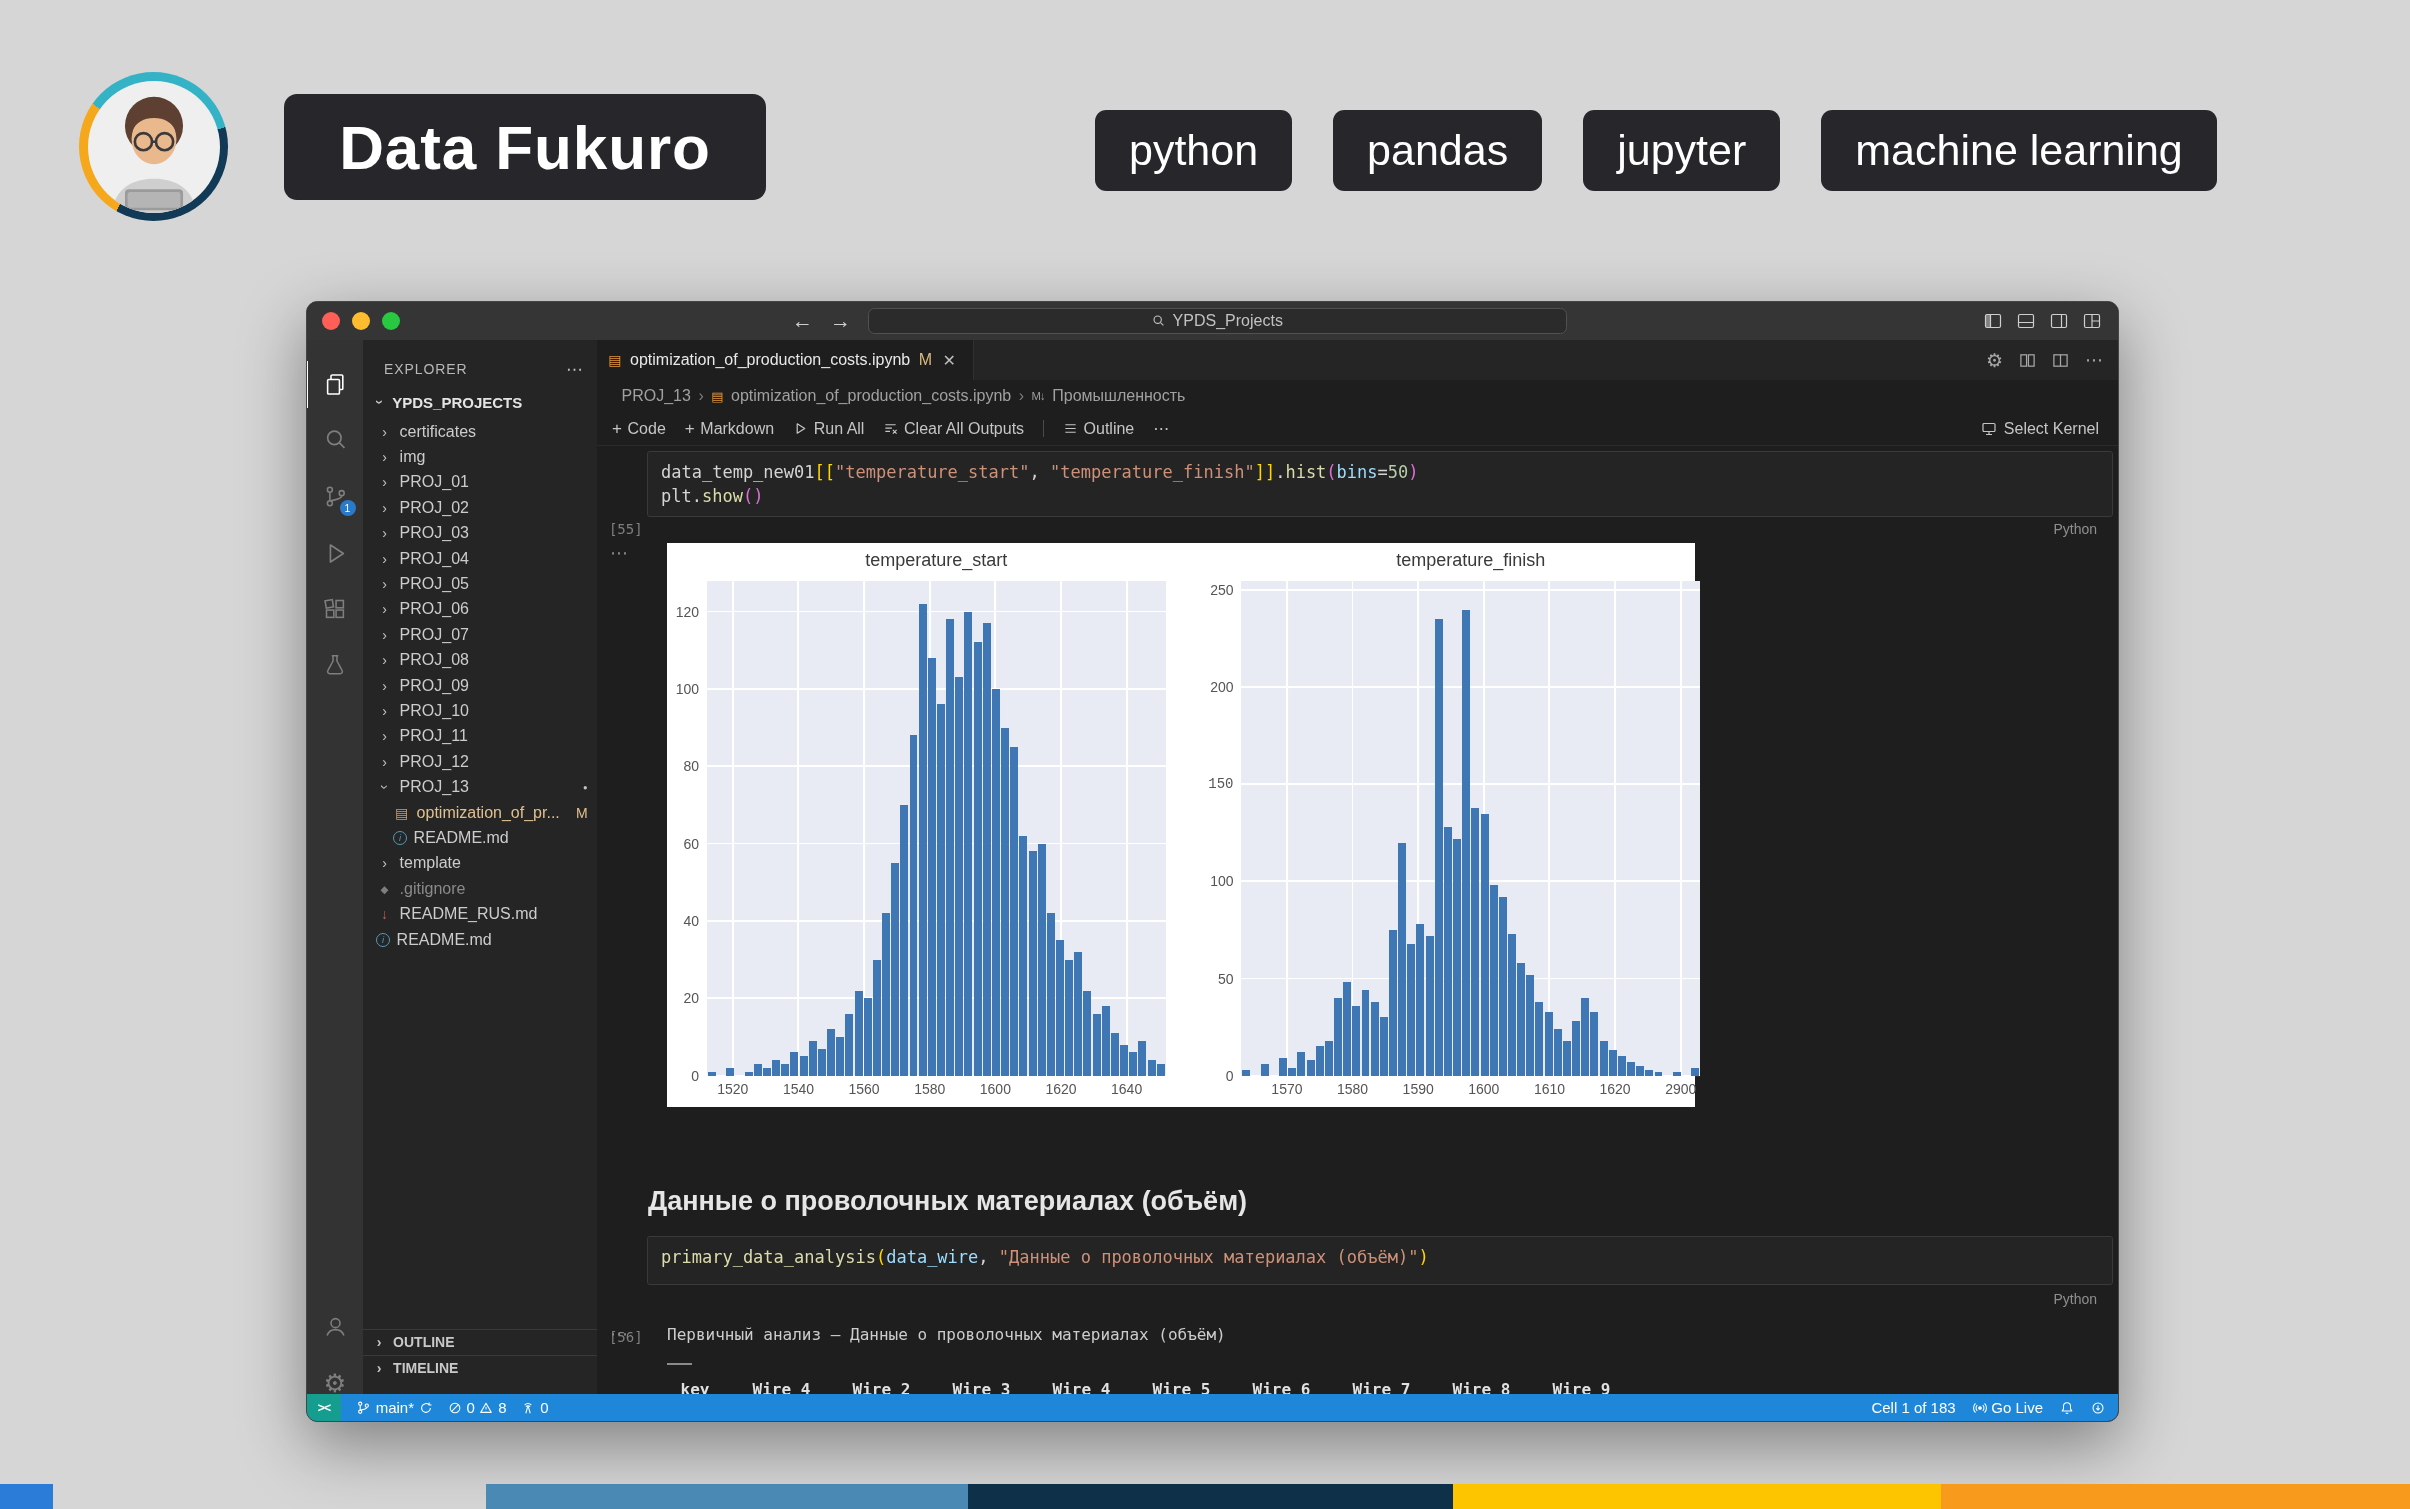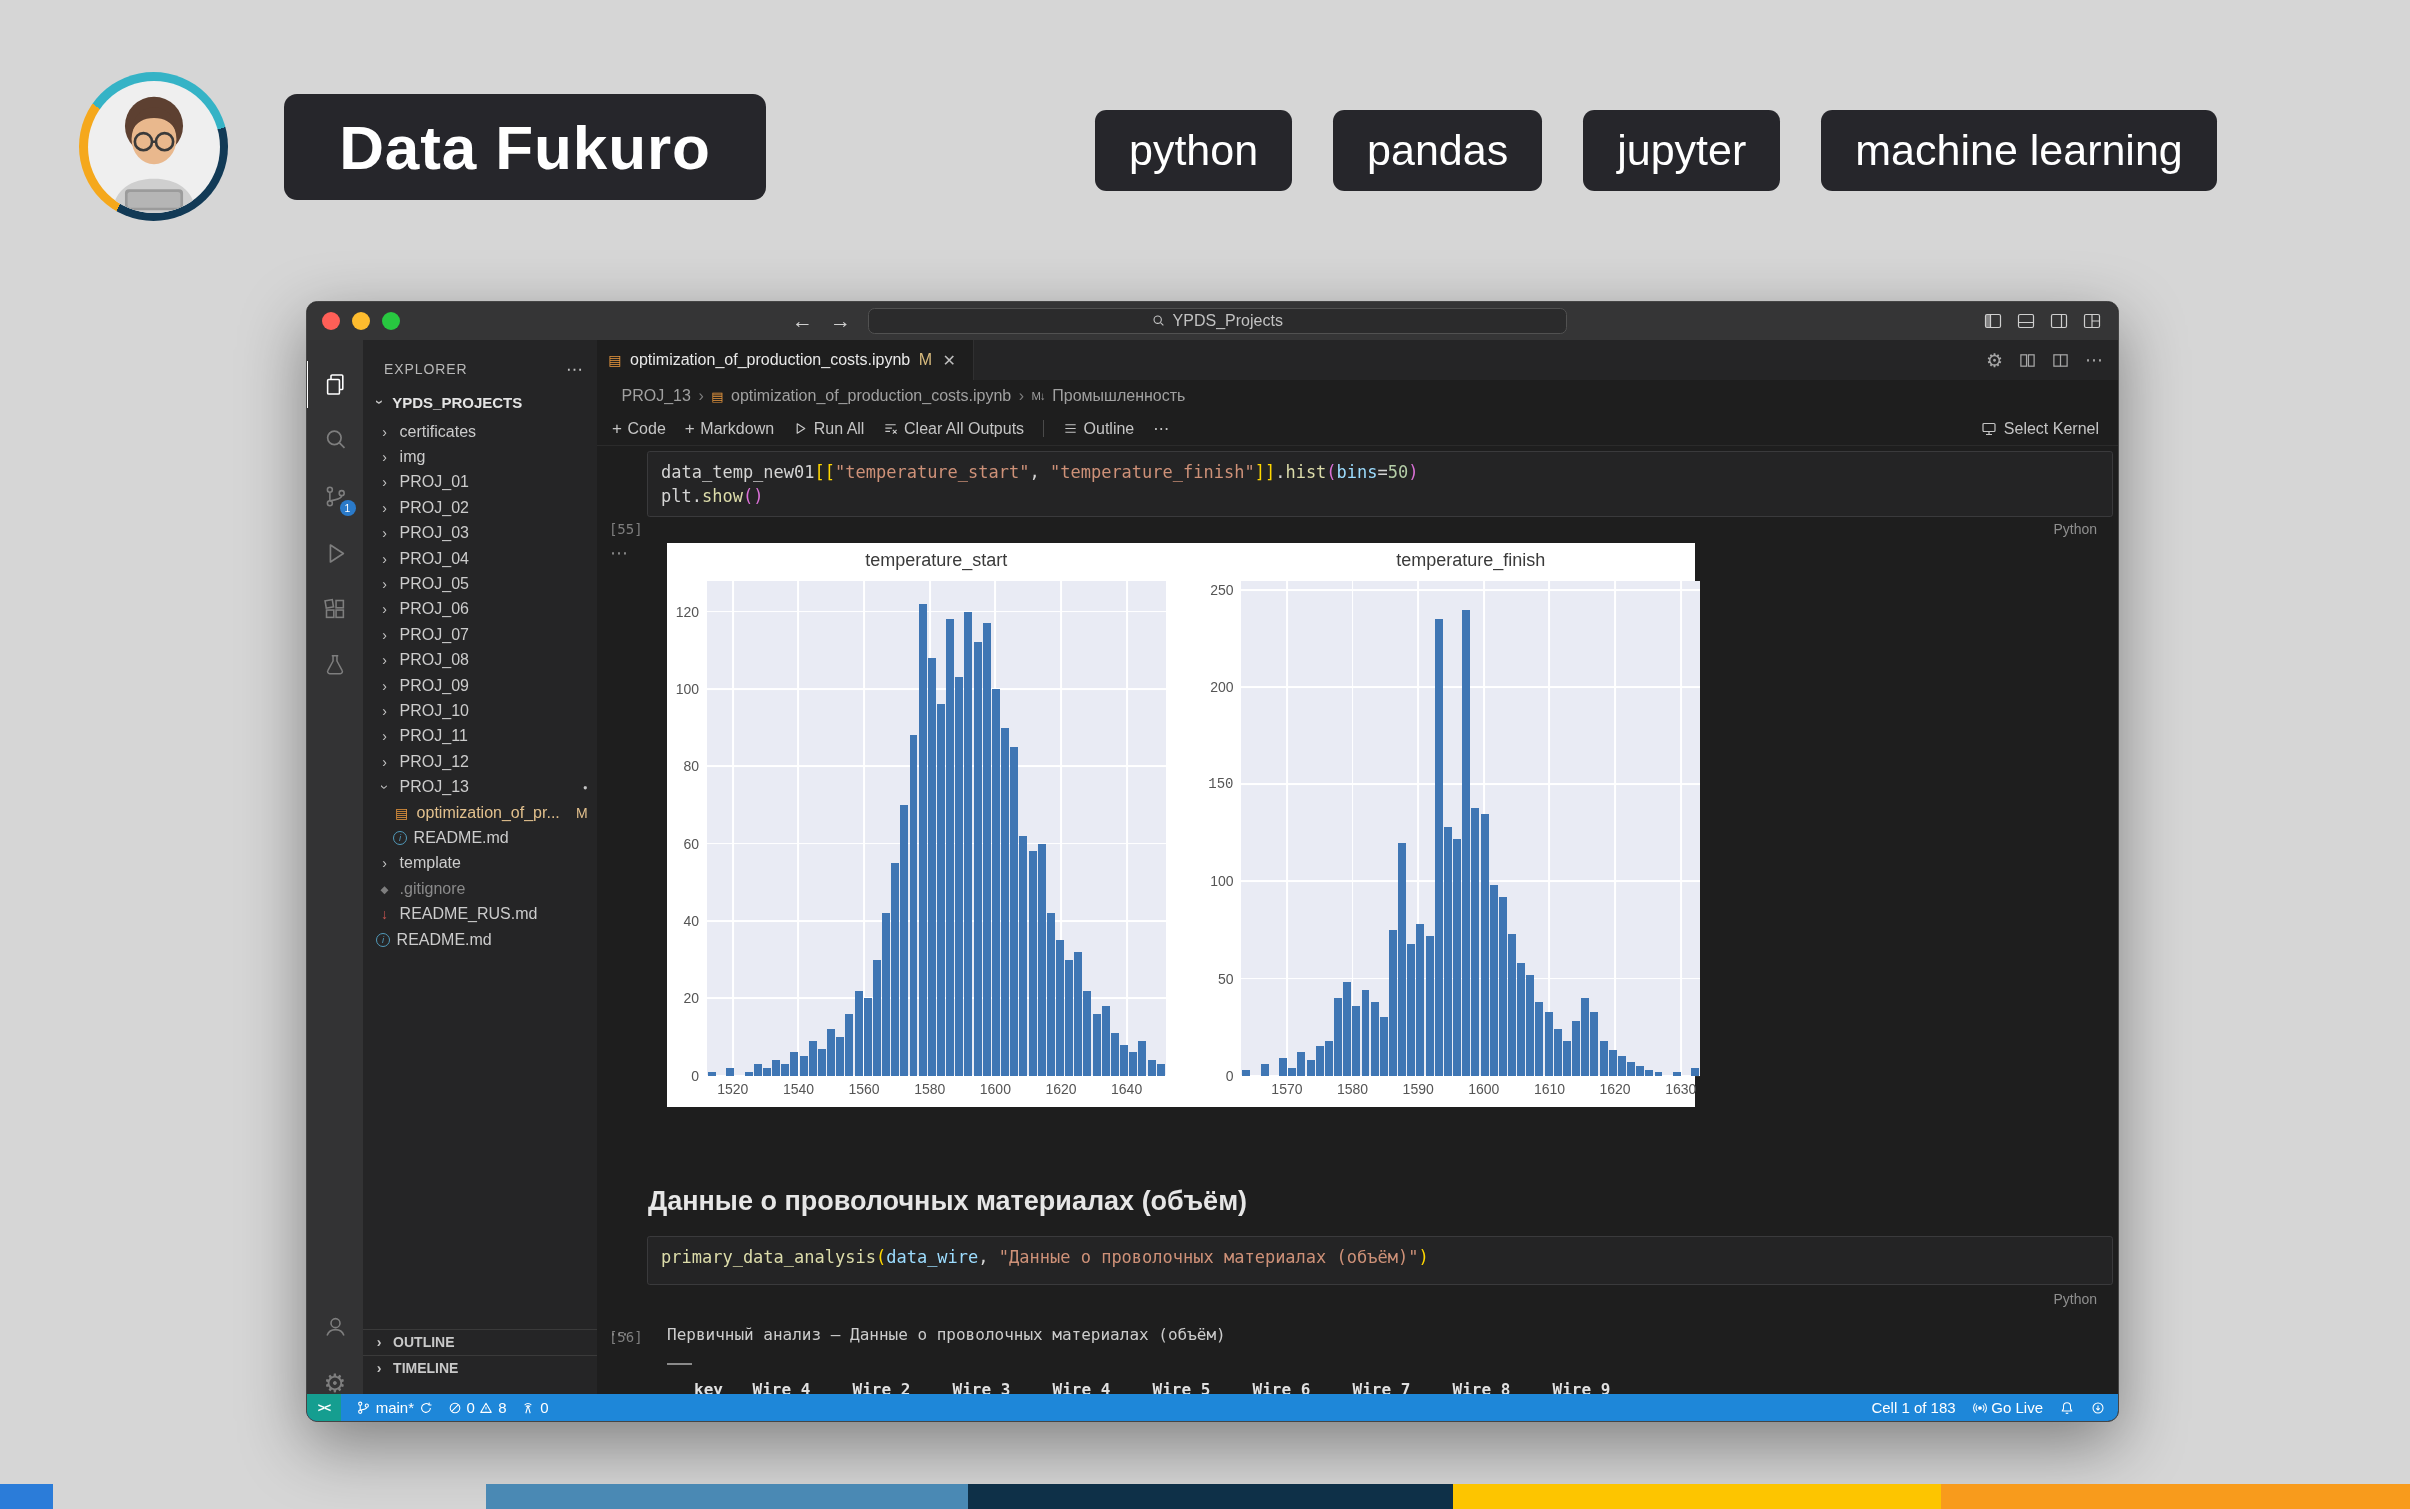--- a/index.html
+++ b/index.html
@@ -110,21 +110,21 @@
   .xlab{ position:absolute; top:calc(100% + 5.6px); transform:translateX(-50%); color:#555; font-size:14px; }
   .bars{ position:absolute; inset:0; display:flex; align-items:flex-end; padding:0 0.9px; }
   .bar{ flex:1; margin:0 0.6px; background:var(--bar,#3f76b4); min-width:0; }
 
   .md-heading{ position:absolute; left:51px; top:846px; color:#e6e6e6; font-size:27px; font-weight:600; }
   .out-line{ position:absolute; left:70px; top:985px; color:#cccccc; font-family:"DejaVu Sans Mono", monospace; font-size:16px; }
   .out-hr{ position:absolute; left:70px; top:1023px; width:24.5px; height:1.9px; background:#8a8a8a; }
   .thead{ position:absolute; left:70px; top:1040px; display:flex; font-family:"DejaVu Sans Mono", monospace;
     font-size:16px; font-weight:700; color:#e0e0e0; }
   .thcell{ width:83px; text-align:center; margin-left:17px; }
-  .thcell:first-child{ width:56px; margin-left:0; text-align:right; }
+  .thcell:first-child{ width:56px; margin-left:0; }
 
   
   .statusbar{ position:absolute; left:0; right:0; bottom:0; height:27px; background:var(--accent,#1e87d9);
     display:flex; align-items:center; color:#ffffff; font-size:15px; }
   .sb-left{ display:flex; align-items:center; gap:15px; }
   .sb-right{ margin-left:auto; display:flex; align-items:center; gap:17px; padding-right:13px; }
   .sb-item{ display:flex; align-items:center; gap:4.7px; white-space:nowrap; }
   .sb-remote{ width:34px; height:27px; background:#159e90; display:flex; align-items:center; justify-content:center;
     font-weight:700; font-size:12.2px; letter-spacing:-0.9px; }
   svg.sbi{ display:block; }
@@ -544,21 +544,21 @@
               <span class="xlab" style="left: 24.2857%;">1580</span>
               <div class="vgrid" style="left: 38.5714%;"></div>
               <span class="xlab" style="left: 38.5714%;">1590</span>
               <div class="vgrid" style="left: 52.8571%;"></div>
               <span class="xlab" style="left: 52.8571%;">1600</span>
               <div class="vgrid" style="left: 67.1429%;"></div>
               <span class="xlab" style="left: 67.1429%;">1610</span>
               <div class="vgrid" style="left: 81.4286%;"></div>
               <span class="xlab" style="left: 81.4286%;">1620</span>
               <div class="vgrid" style="left: 95.7143%;"></div>
-              <span class="xlab" style="left: 95.7143%;">1630</span>
+              <span class="xlab" style="left: 95.7143%;">2900</span>
               <div class="bars">
                 <div class="bar" style="height: 1.17647%;"></div>
                 <div class="bar" style="height: 0%;"></div>
                 <div class="bar" style="height: 2.35294%;"></div>
                 <div class="bar" style="height: 0%;"></div>
                 <div class="bar" style="height: 3.52941%;"></div>
                 <div class="bar" style="height: 1.56863%;"></div>
                 <div class="bar" style="height: 4.70588%;"></div>
                 <div class="bar" style="height: 3.13725%;"></div>
                 <div class="bar" style="height: 5.88235%;"></div>

